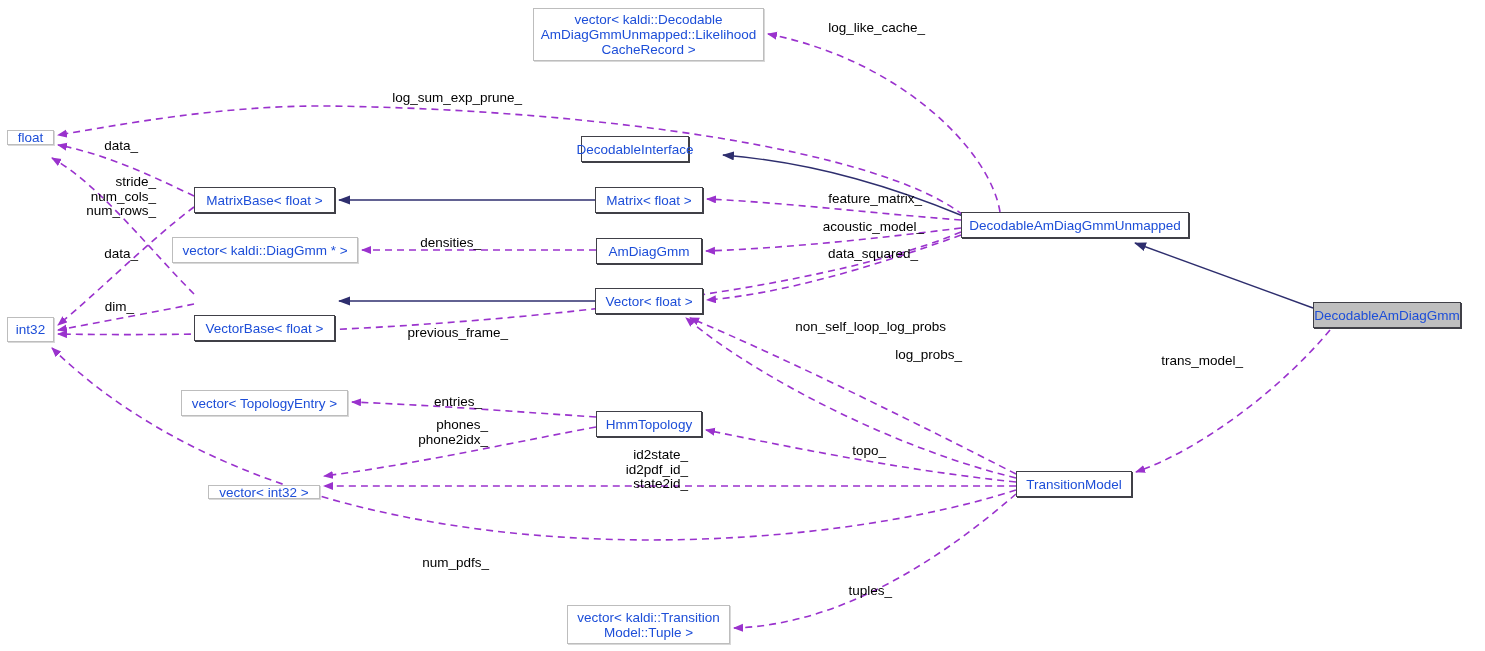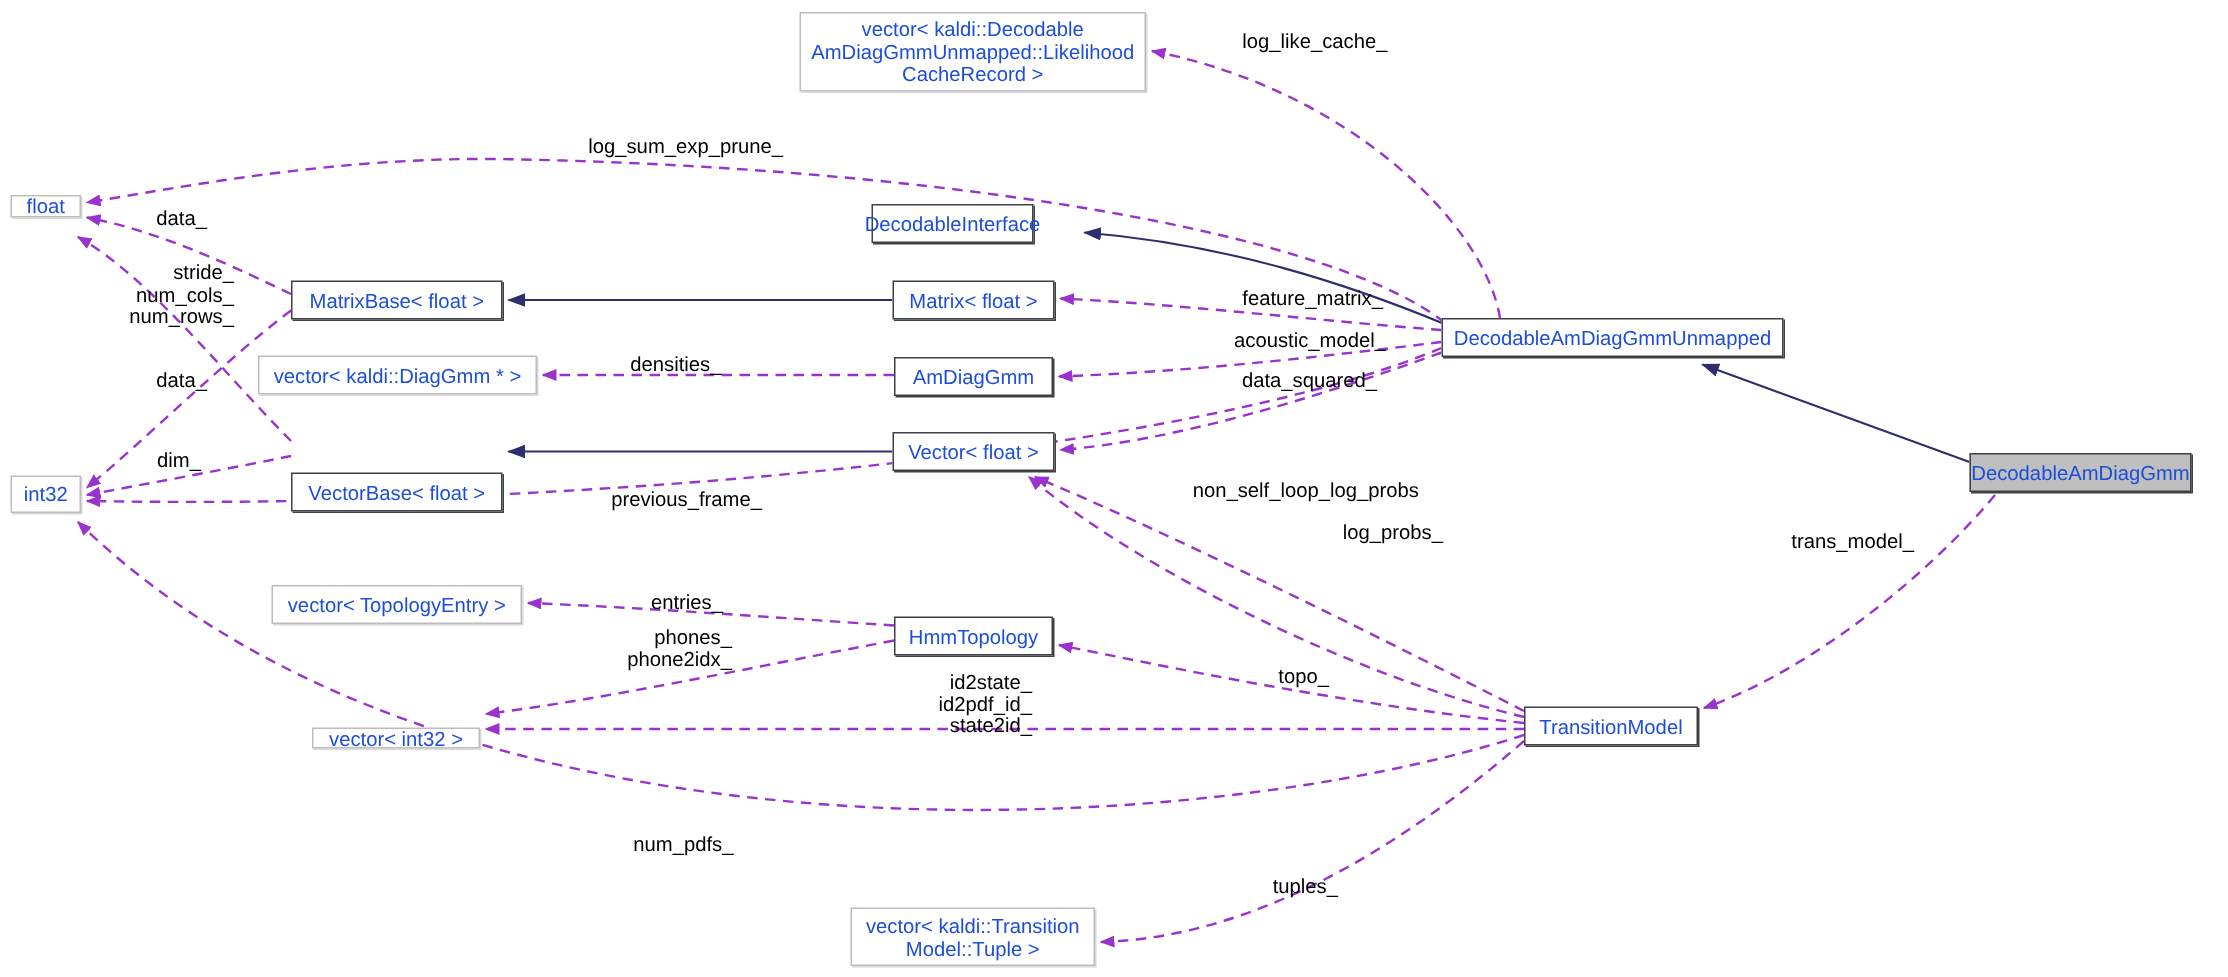--- a/index.html
+++ b/index.html
@@ -133,21 +133,21 @@
 num_rows_</div>
       <div class="edge-label" style="left: 812px; top: 192px; width: 110px;">feature_matrix_</div>
       <div class="edge-label" style="left: 808px; top: 220px; width: 116px;">acoustic_model_</div>
       <div class="edge-label" style="left: 409px; top: 236px; width: 72px;">densities_</div>
       <div class="edge-label" style="left: 90px; top: 247px; width: 48px;">data_</div>
       <div class="edge-label" style="left: 814px; top: 247px; width: 104px;">data_squared_</div>
       <div class="edge-label" style="left: 92px; top: 300px; width: 42px;">dim_</div>
       <div class="edge-label" style="left: 392px; top: 326px; width: 116px;">previous_frame_</div>
       <div class="edge-label" style="left: 786px; top: 320px; width: 160px;">non_self_loop_log_probs</div>
       <div class="edge-label" style="left: 842px; top: 348px; width: 80px; margin-left: 40px;">log_probs_</div>
-      <div class="edge-label" style="left: 1180px; top: 354px; width: 96px;">trans_model_</div>
+      <div class="edge-label" style="left: 1147px; top: 354px; width: 96px;">trans_model_</div>
       <div class="edge-label" style="left: 420px; top: 395px; width: 62px;">entries_</div>
       <div class="edge-label" style="left: 404px; top: 418px; width: 84px;">phones_
 phone2idx_</div>
       <div class="edge-label" style="left: 840px; top: 444px; width: 46px;">topo_</div>
       <div class="edge-label" style="left: 608px; top: 448px; width: 80px;">id2state_
 id2pdf_id_
 state2id_</div>
       <div class="edge-label" style="left: 411px; top: 556px; width: 78px;">num_pdfs_</div>
       <div class="edge-label" style="left: 836px; top: 584px; width: 56px;">tuples_</div>
     </div>

